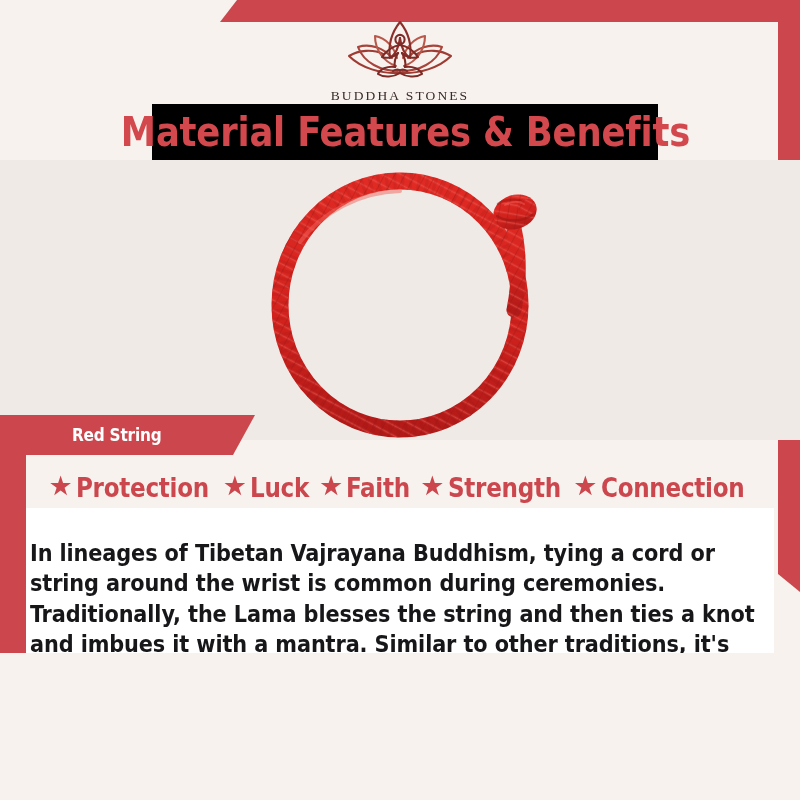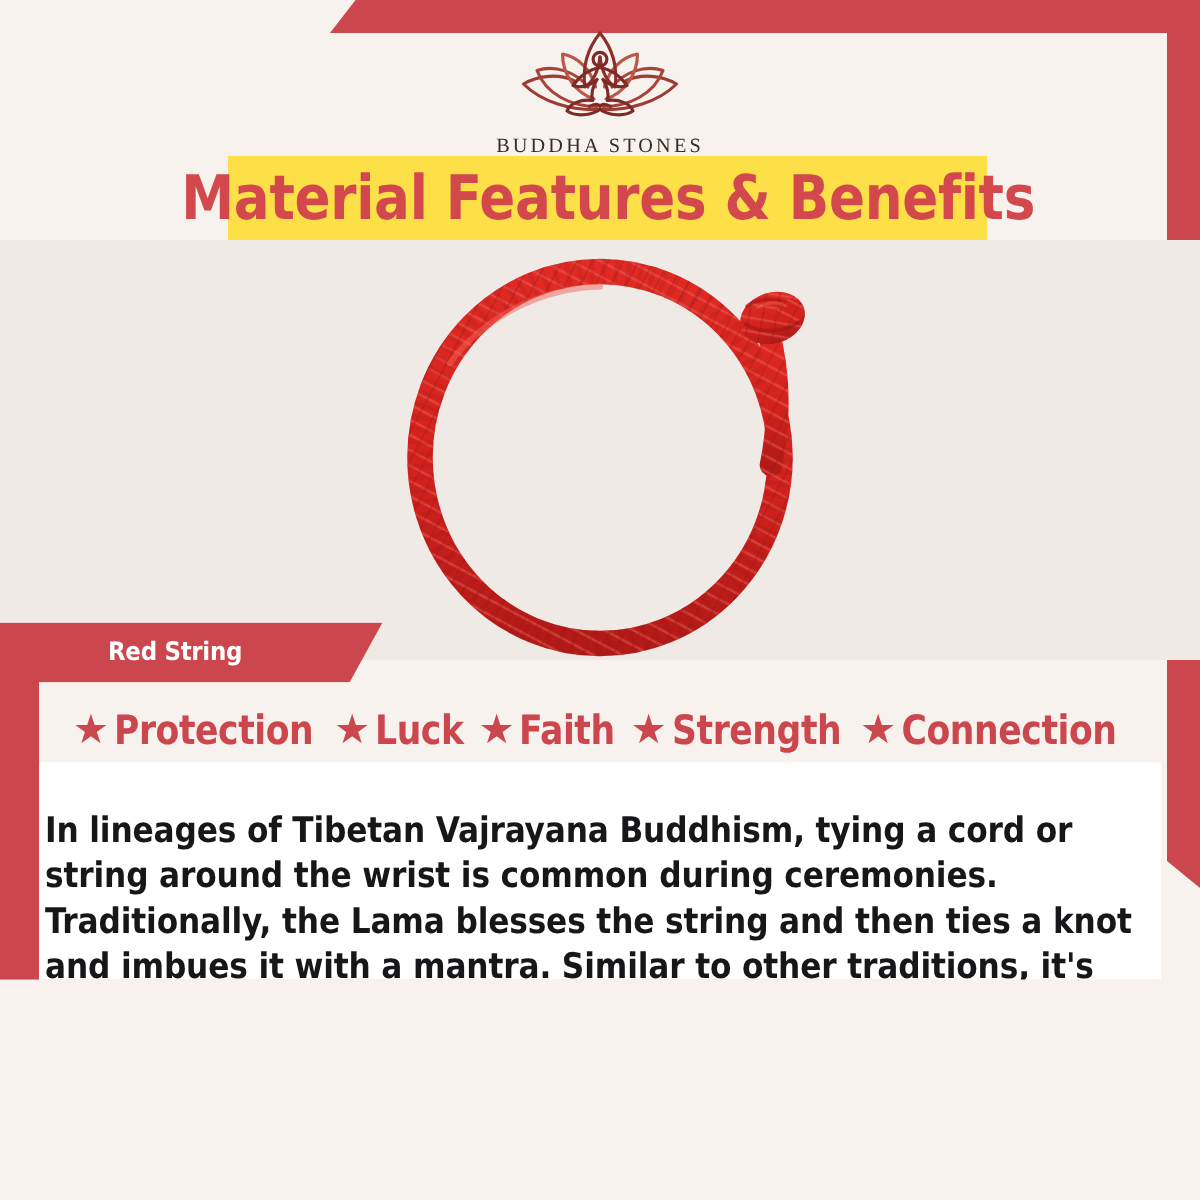--- a/index.html
+++ b/index.html
@@ -60,21 +60,21 @@
     letter-spacing: 2.1px;
     color: #3A2A26;
     font-weight: 400;
   }
 
   
   #title-band {
     position: absolute;
     top: 104px; left: 152px;
     width: 506px; height: 56px;
-    background: #fde047;
+    background: #000000;
     display: flex;
     align-items: center;
     justify-content: center;
     z-index: 3;
   }
   #title-text {
     font-family: "Liberation Sans Narrow", "DejaVu Sans Condensed", "Liberation Sans", sans-serif;
     font-weight: bold;
     font-size: 41px;
     color: #D2484D;

